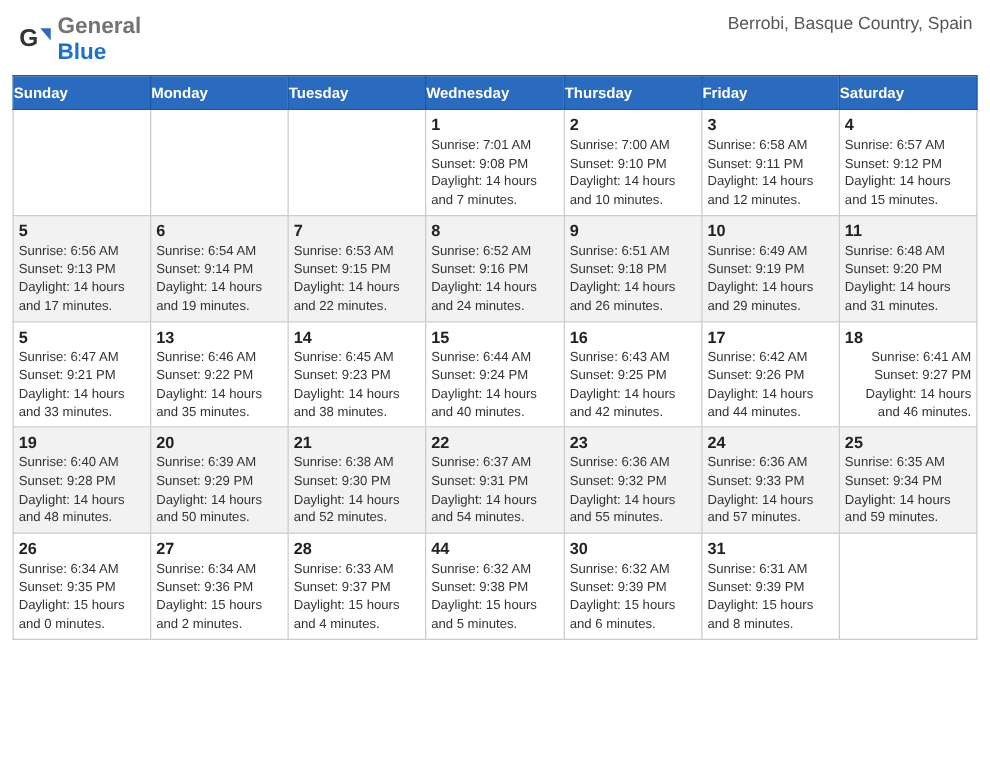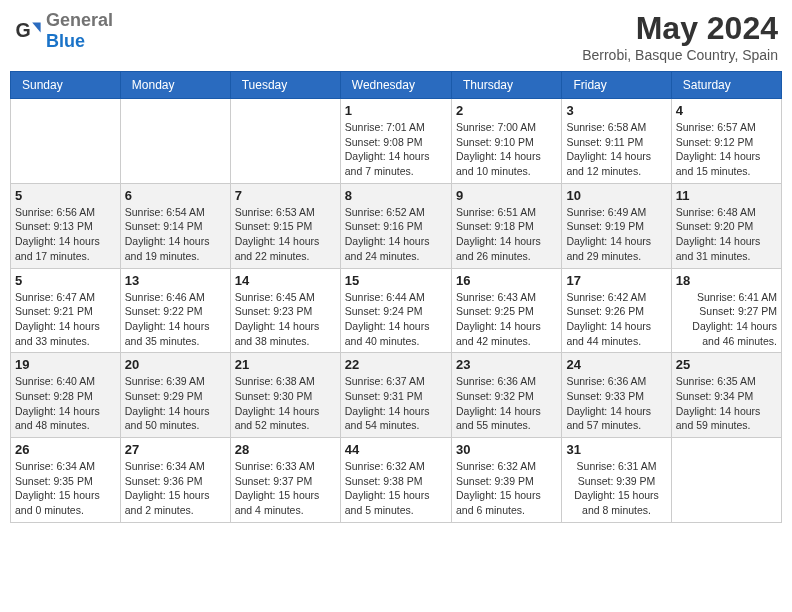--- a/index.html
+++ b/index.html
@@ -39,24 +39,24 @@
       color: #555;
     }
     .calendar {
       width: 100%;
       border-collapse: collapse;
       font-size: 11px;
     }
     .calendar thead th {
       background: #2a6bbf;
       color: #fff;
-      padding: 6px 11px;
+      padding: 6px 0;
       text-align: left;
       font-size: 12px;
-      font-weight: normal;
+      font-weight: bold;
       border: 1px solid #1a5aaa;
     }
     .calendar tbody td {
       vertical-align: top;
       padding: 4px 4px;
       border: 1px solid #ccc;
       width: 113px;
       min-height: 80px;
       background: #fff;
     }
@@ -86,21 +86,20 @@
     <svg class="logo-icon" viewBox="0 0 40 40" xmlns="http://www.w3.org/2000/svg">
       <text x="2" y="28" font-size="28" font-weight="bold" fill="#333" font-family="Arial">G</text>
       <polygon points="26,8 38,8 38,22" fill="#2a6bbf"></polygon>
     </svg>
     <div>
       <span style="font-size:18px;font-weight:bold;color:#737373;">General</span><br>
       <span style="font-size:18px;font-weight:bold;color:#1a73c8;">Blue</span>
     </div>
   </div>
   <div class="title-block">
-    <div class="month-title">May 2024</div>
     <div class="location-title">Berrobi, Basque Country, Spain</div>
   </div>
 </div>
 
 <table class="calendar">
   <thead>
     <tr>
     <th>Sunday</th>
         <th>Monday</th>
         <th>Tuesday</th>
@@ -328,21 +327,21 @@
         </td>
         <td>
           <div class="day-number">30</div>
           <div class="day-info" style="white-space: pre-line;">Sunrise: 6:32 AM
 Sunset: 9:39 PM
 Daylight: 15 hours
 and 6 minutes.</div>
         </td>
         <td>
           <div class="day-number">31</div>
-          <div class="day-info" style="white-space: pre-line; text-align: center;">Sunrise: 6:31 AM
+          <div class="day-info" style="white-space: pre-line;">Sunrise: 6:31 AM
 Sunset: 9:39 PM
 Daylight: 15 hours
 and 8 minutes.</div>
         </td>
         <td class="empty-cell"></td>
       </tr>
     </tbody>
 </table>
 
 </body></html>

